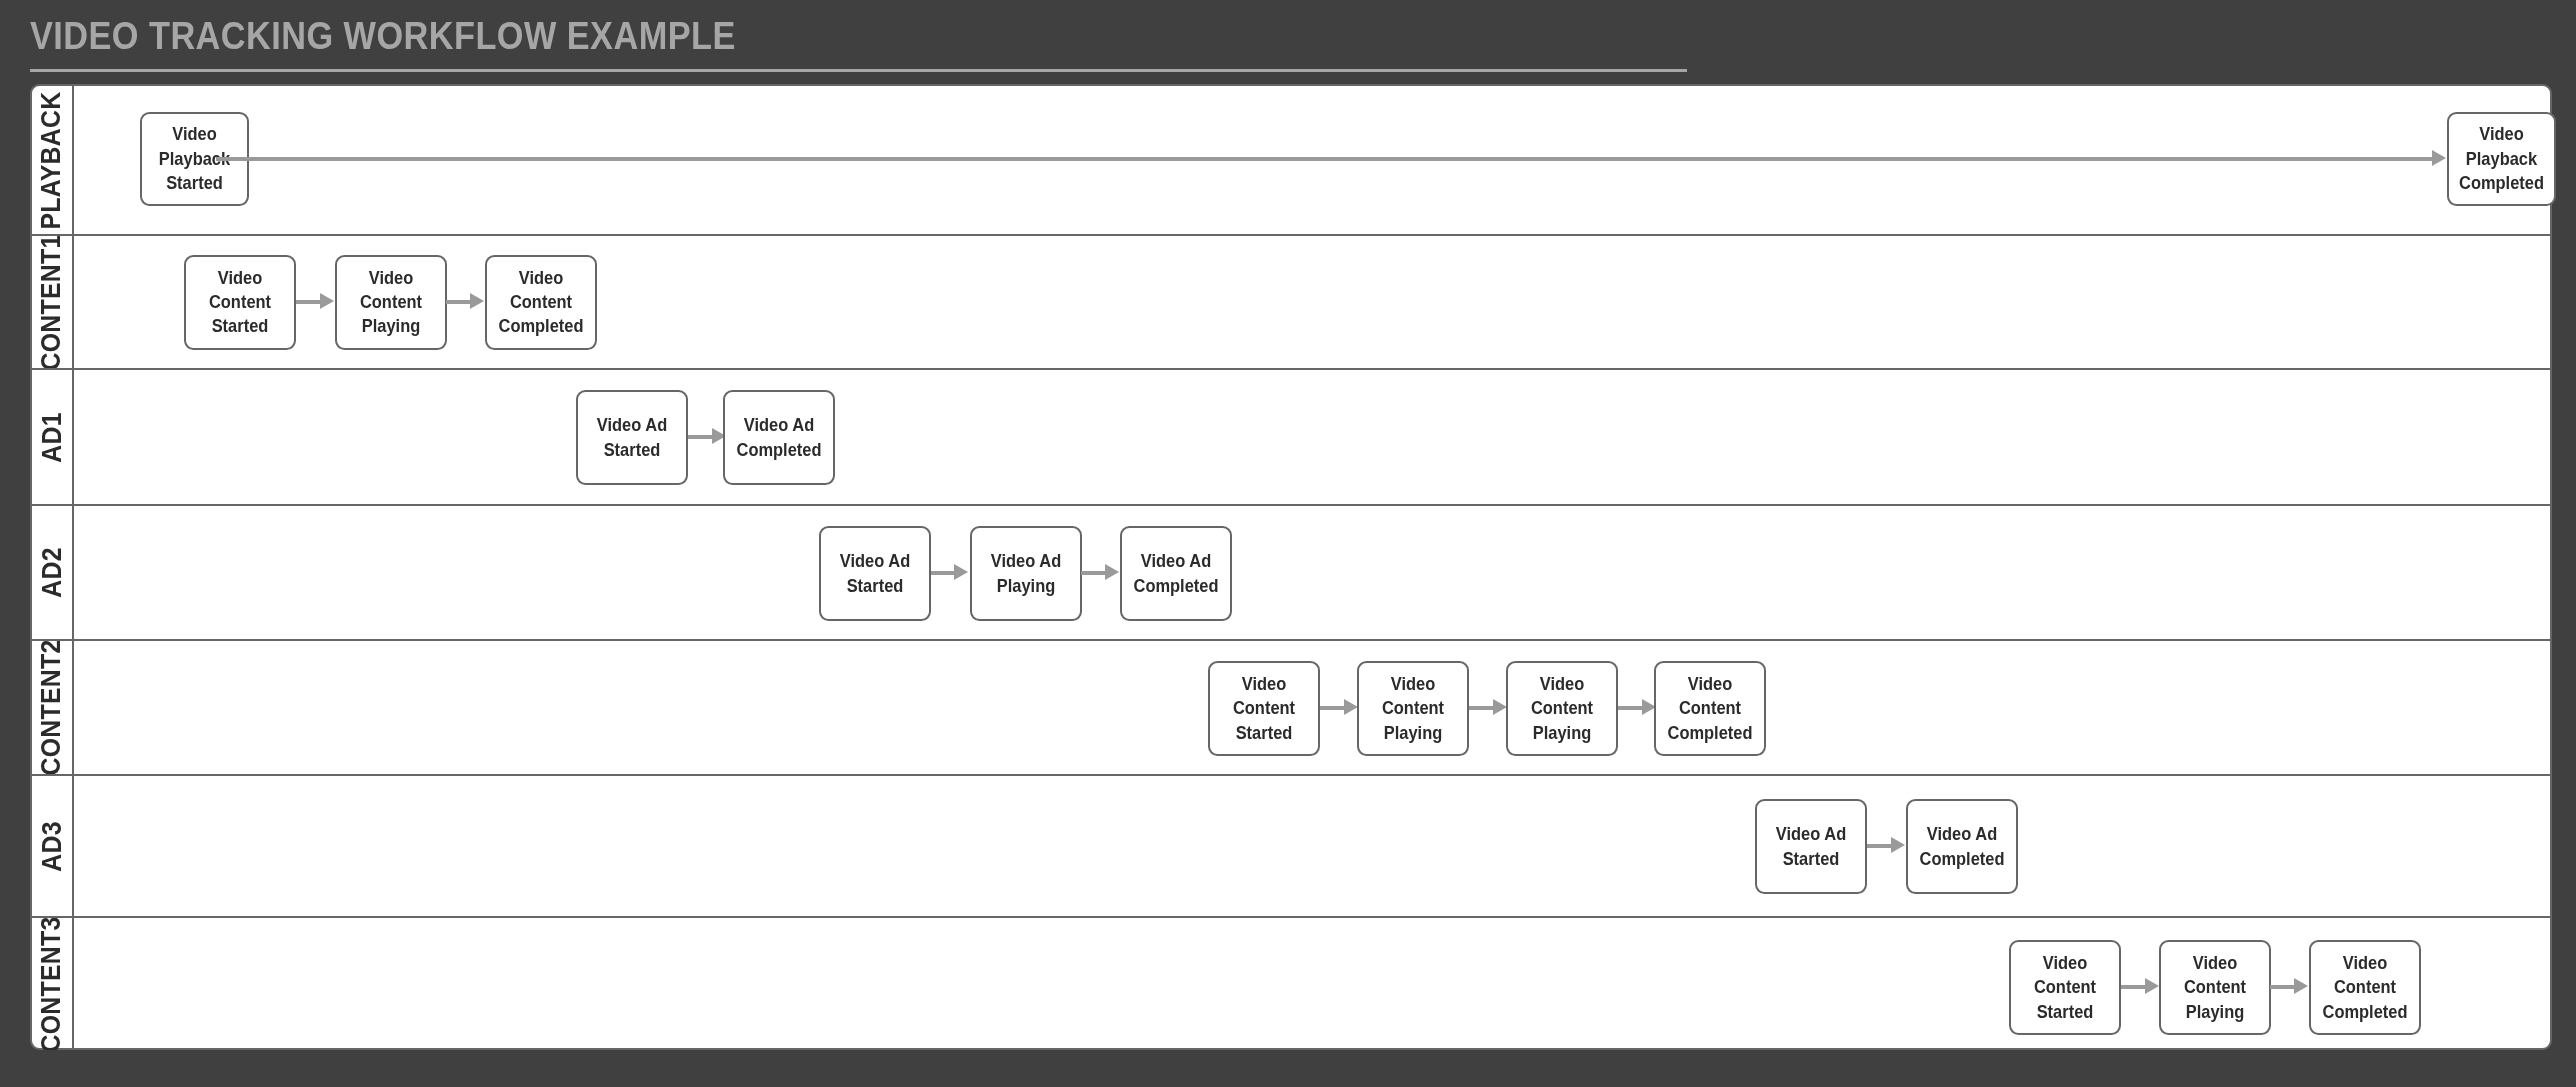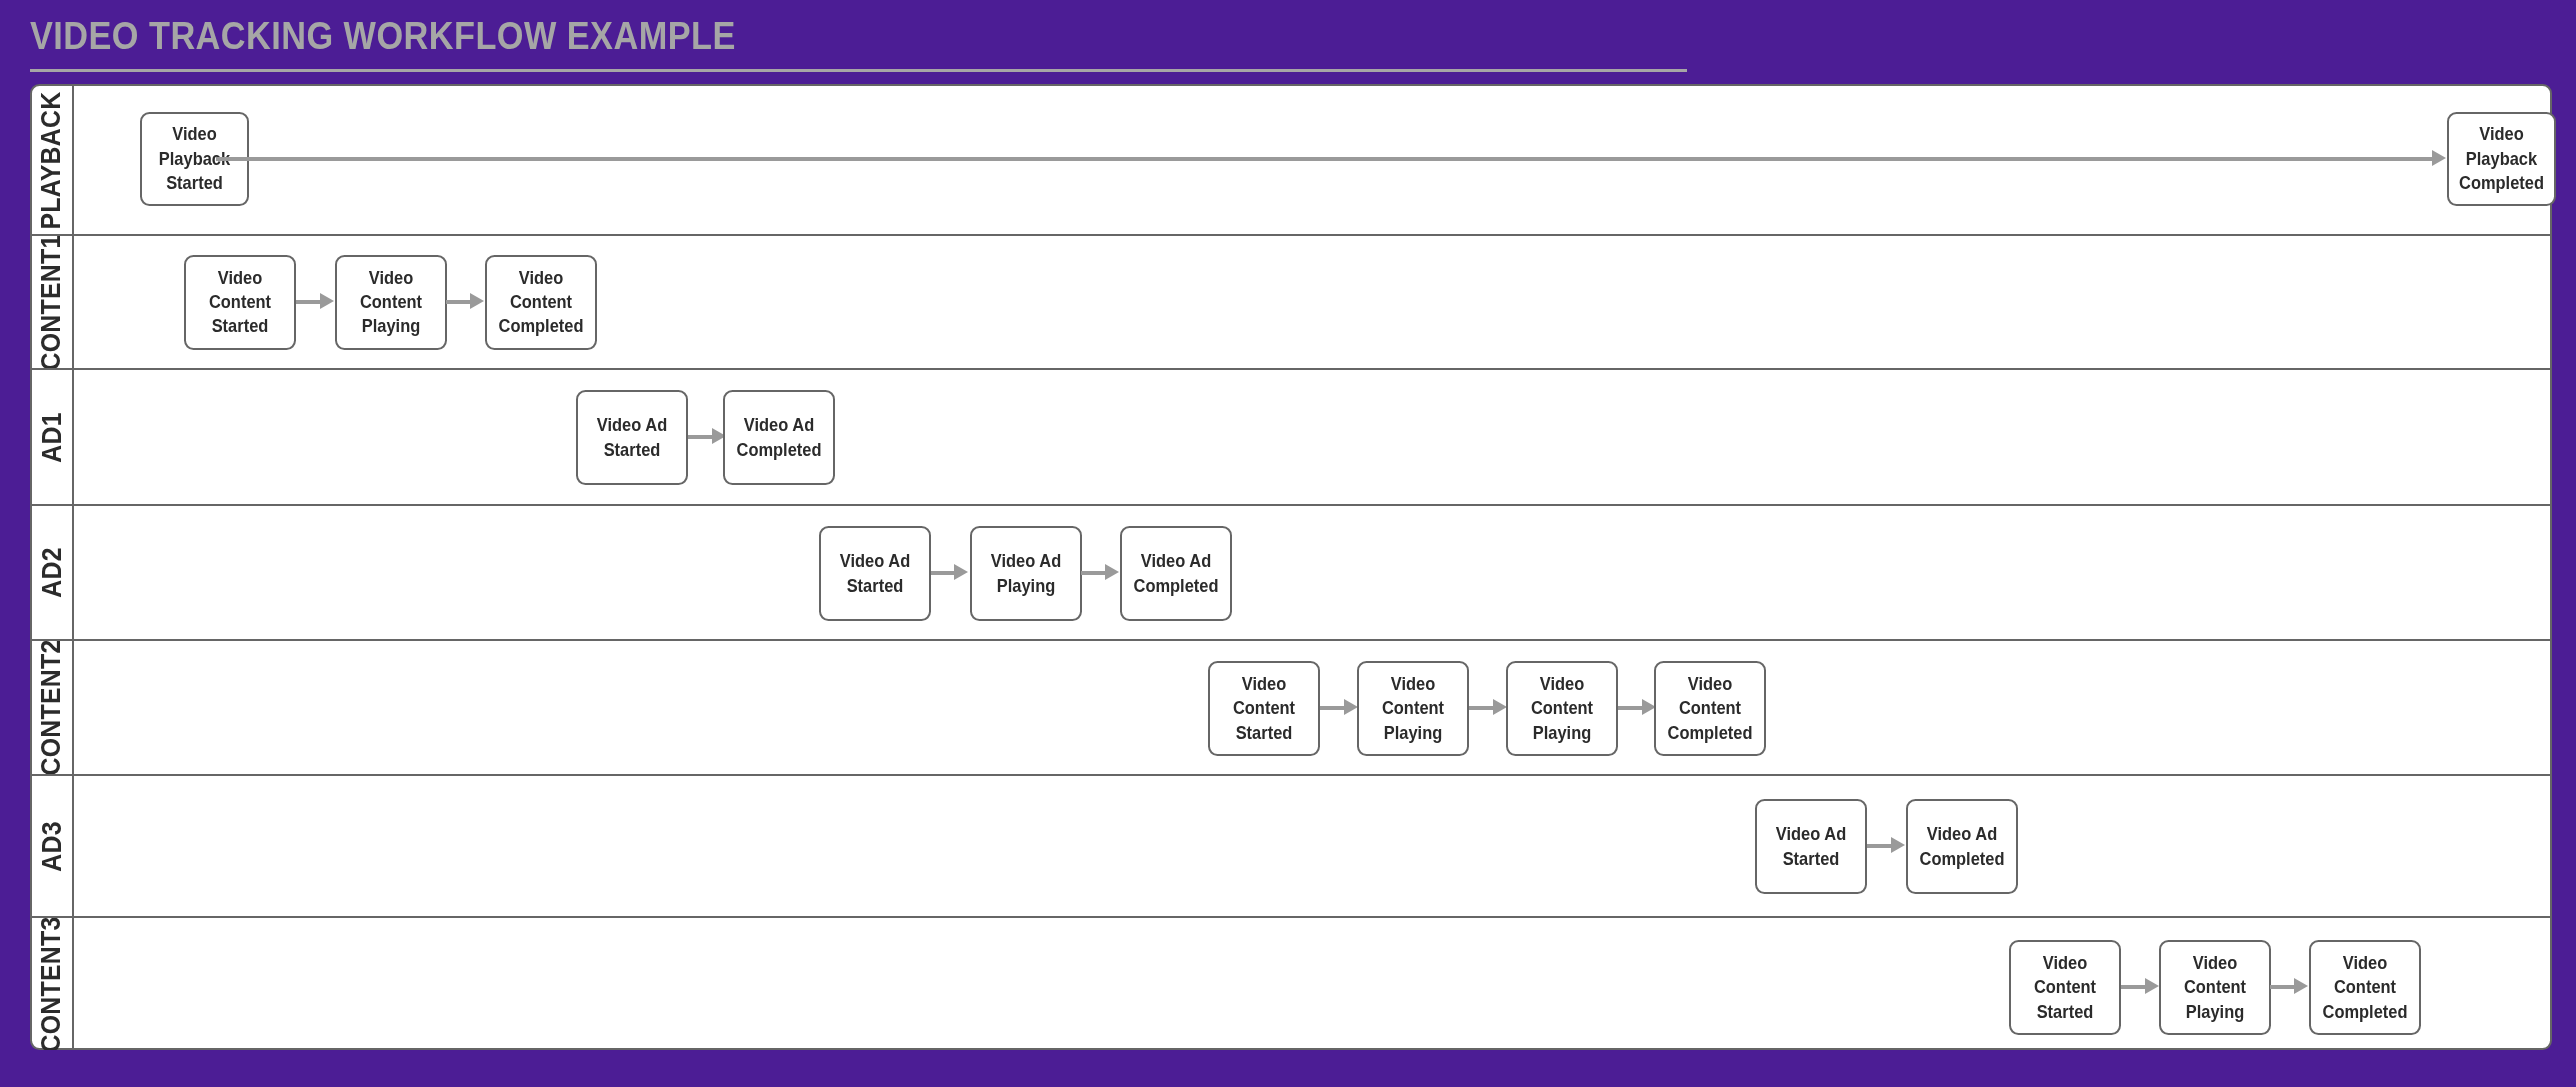--- a/index.html
+++ b/index.html
@@ -9,21 +9,21 @@
     background: #ffffff;
   }
   body {
     font-family: "Liberation Sans", sans-serif;
   }
 
   #page {
     position: relative;
     width: 2576px;
     height: 1087px;
-    background: #4c1d95;
+    background: #404040;
     overflow: hidden;
   }
 
   
   #title-block {
     position: absolute;
     left: 30px;
     top: 15.6px;
     width: 1657px;
   }

